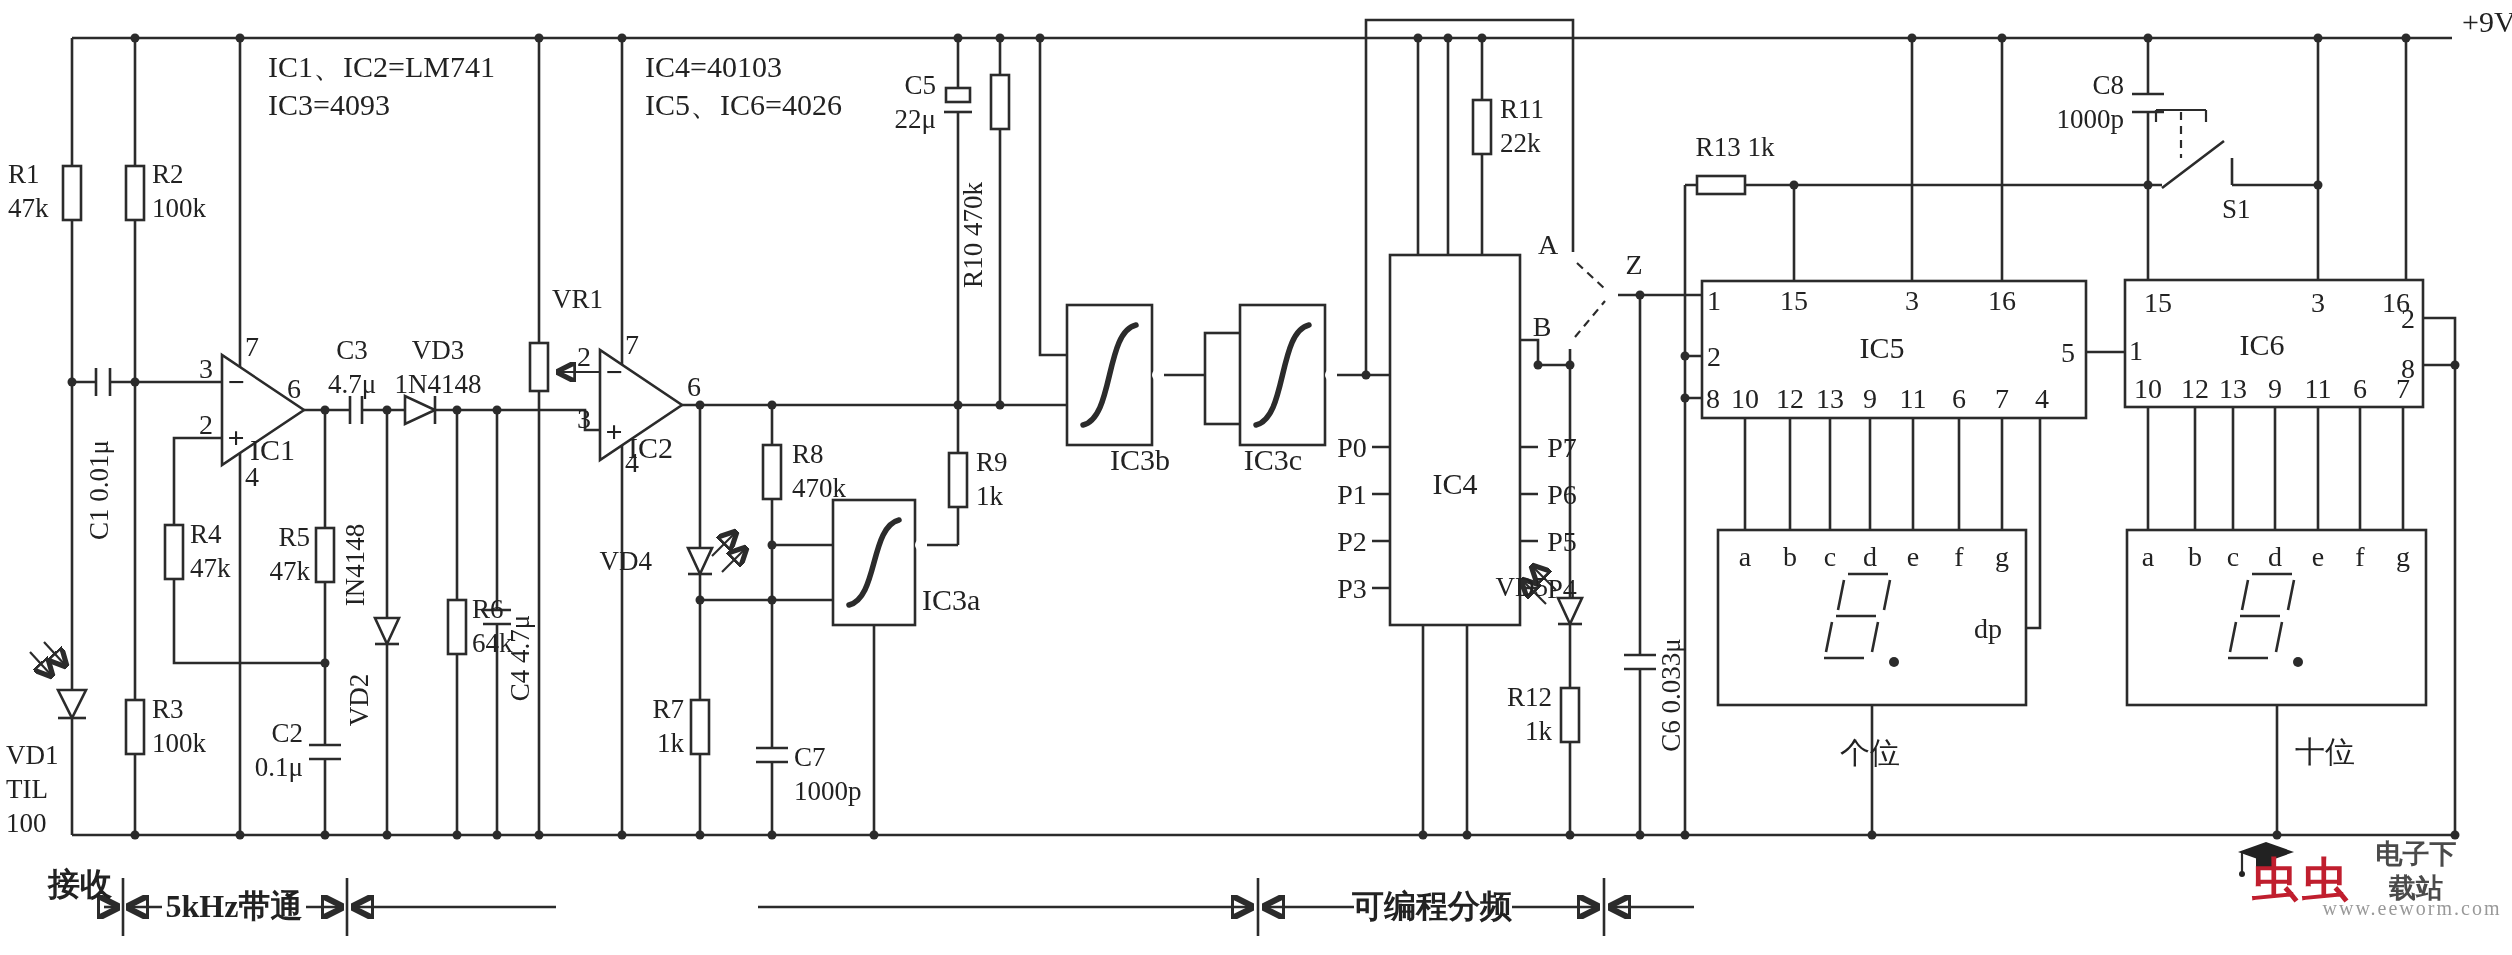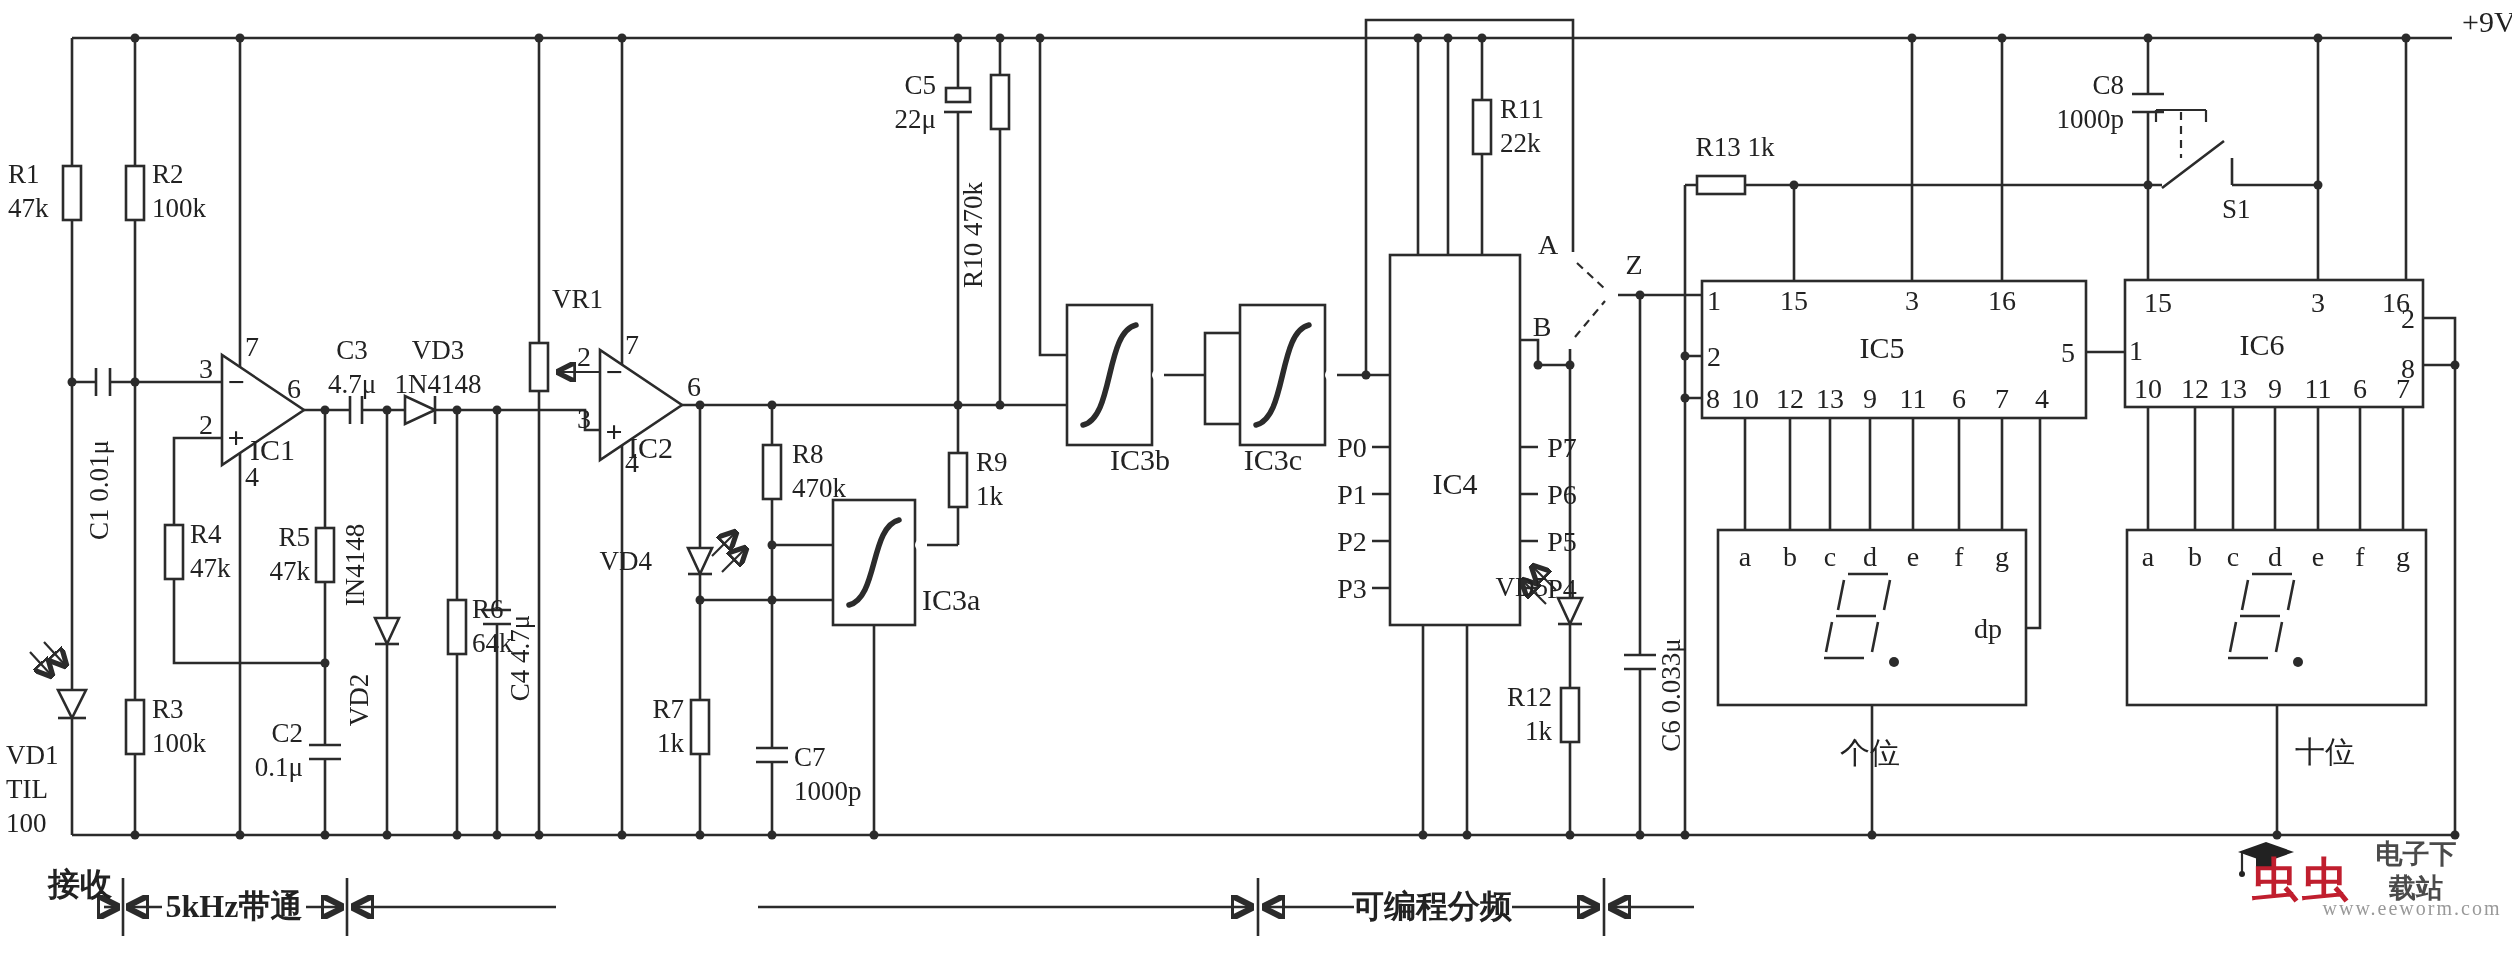--- a/index.html
+++ b/index.html
@@ -260,20 +260,24 @@
 
   <g>
     <polygon class="wm" points="2238,852 2266,842 2294,852 2266,862"></polygon>
     <rect class="wm" x="2256" y="858" width="20" height="10"></rect>
     <path class="thin" d="M2242,853 V872" stroke="#222"></path>
     <circle class="wm" cx="2242" cy="874" r="3"></circle>
   </g>
 </svg>
 
 <div class="lbl l big" style="left:2462px;top:22px">+9V</div>
+<div class="lbl l big" style="left:268px;top:85px">IC1、IC2=LM741
+IC3=4093</div>
+<div class="lbl l big" style="left:645px;top:85px">IC4=40103
+IC5、IC6=4026</div>
 
 <div class="lbl l" style="left:8px;top:192px">R1
 47k</div>
 <div class="lbl l" style="left:152px;top:192px">R2
 100k</div>
 <div class="lbl l" style="left:152px;top:727px">R3
 100k</div>
 <div class="lbl l" style="left:190px;top:552px">R4
 47k</div>
 <div class="lbl r" style="left:310px;top:555px">R5

